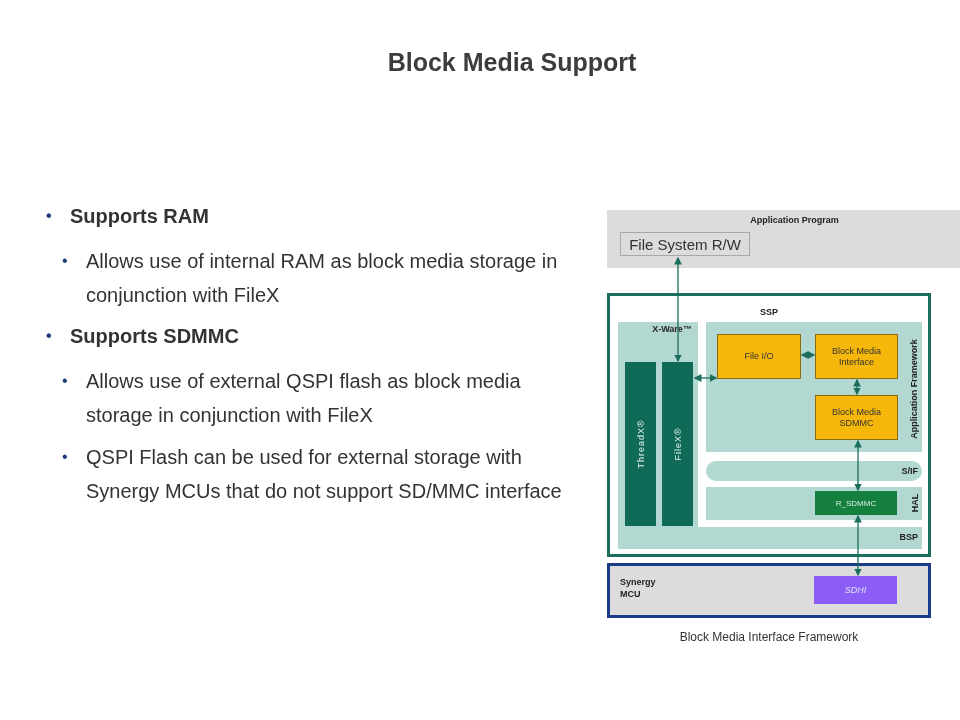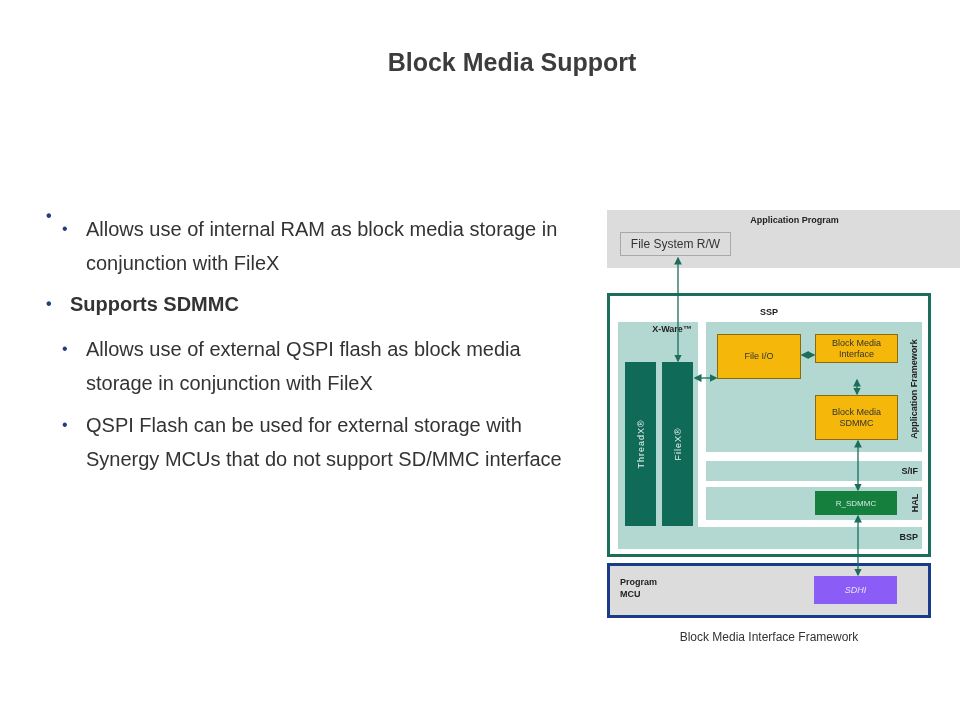--- a/index.html
+++ b/index.html
@@ -12,53 +12,54 @@
         margin-bottom:12px; line-height:32px; }
   .b2 { position:relative; padding-left:40px; font-size:20px; color:#333; line-height:34px;
         margin-bottom:8px; }
   .dot { position:absolute; color:#1f3f7a; font-size:16px; }
   .b1 .dot { left:0; top:0; }
   .b2 .dot { left:16px; top:0; }
 
   .abs { position:absolute; box-sizing:border-box; }
   .small { font-size:9px; font-weight:bold; color:#222; }
   .app { left:607px; top:210px; width:375px; height:58px; background:#dcdcdc; }
-  .fsrw { left:620px; top:232px; width:111px; height:24px; background:#dcdcdc; border:1px solid #a8a8a8;
-          font-size:12px; color:#333; display:flex; align-items:center; justify-content:center; }
+  .fsrw { left:620px; top:232px; width:130px; height:24px; background:#dcdcdc; border:1px solid #a8a8a8;
+          font-size:15px; color:#333; display:flex; align-items:center; justify-content:center; }
   .ssp { left:607px; top:293px; width:324px; height:264px; border:3px solid #1a6e5b; background:#fff; }
   .xware { left:618px; top:322px; width:80px; height:226px; background:#b3d7d1; }
   .af { left:706px; top:322px; width:216px; height:130px; background:#b3d7d1; }
-  .sif { left:706px; top:461px; width:216px; height:20px; background:#b3d7d1; }
+  .sif { left:706px; top:461px; width:216px; height:20px; background:#b3d7d1;border-radius:10px; }
   .hal { left:706px; top:487px; width:216px; height:33px; background:#b3d7d1; }
   .bsp { left:618px; top:527px; width:304px; height:22px; background:#b3d7d1; }
   .thread { left:625px; top:362px; width:31px; height:164px; background:#0f6b58; }
   .filex { left:662px; top:362px; width:31px; height:164px; background:#0f6b58; }
   .vtext { position:absolute; left:50%; top:50%; transform:translate(-50%,-50%) rotate(-90deg);
            white-space:nowrap; color:#e6f2ef; font-size:9px; letter-spacing:1px; }
   .yel { background:#f5b80a; border:1px solid #8a6a10; font-size:9px; color:#333;
          display:flex; align-items:center; justify-content:center; text-align:center; line-height:11px; }
   .fileio { left:717px; top:334px; width:84px; height:45px; }
-  .bmi { left:815px; top:334px; width:83px; height:29px; }
+  .bmi { left:815px; top:334px; width:83px; height:45px; }
   .bms { left:815px; top:395px; width:83px; height:45px; }
   .rsd { left:815px; top:491px; width:82px; height:24px; background:#15803d; color:#d6ece7; font-size:8px;
          display:flex; align-items:center; justify-content:center; }
   .mcu { left:607px; top:563px; width:324px; height:55px; background:#dcdcdc; border:3px solid #1a3a8a; }
   .sdhi { left:814px; top:576px; width:83px; height:28px; background:#8b5cf6; color:#dfe6f5;
           font-size:9px; font-style:italic; display:flex; align-items:center; justify-content:center; }
   .caption { left:607px; top:630px; width:324px; text-align:center; font-size:12px; color:#333; }
   svg.arrows { position:absolute; left:0; top:0; }
 </style>
 </head>
 <body>
 
 <div class="title">Block Media Support</div>
 
 <div class="bullets">
   <div class="b1">
     <span class="dot">•</span>
+    <span>Supports RAM</span>
   </div>
   <div class="b2">
     <span class="dot">•</span>
     <span>Allows use of internal RAM as block media storage in conjunction with FileX</span>
   </div>
   <div class="b1" style="margin-top:6px;">
     <span class="dot">•</span>
     <span>Supports SDMMC</span>
   </div>
   <div class="b2">
@@ -102,21 +103,21 @@
   <span class="vtext">FileX®</span>
 </div>
 
 <div class="abs yel fileio">File I/O</div>
 <div class="abs yel bmi">Block Media Interface</div>
 <div class="abs yel bms">Block Media SDMMC</div>
 <div class="abs rsd">R_SDMMC</div>
 
 <div class="abs mcu">
   <div class="small" style="position:absolute;left:10px;top:10px;line-height:12px;">
-    <div>Program</div>
+    <div>Synergy</div>
     <div>MCU</div>
   </div>
 </div>
 <div class="abs sdhi">SDHI</div>
 
 <div class="abs caption">Block Media Interface Framework</div>
 
 <svg class="arrows" width="960" height="720">
   <defs>
     <marker id="ah" markerWidth="6" markerHeight="6" refX="5" refY="3" orient="auto-start-reverse">

